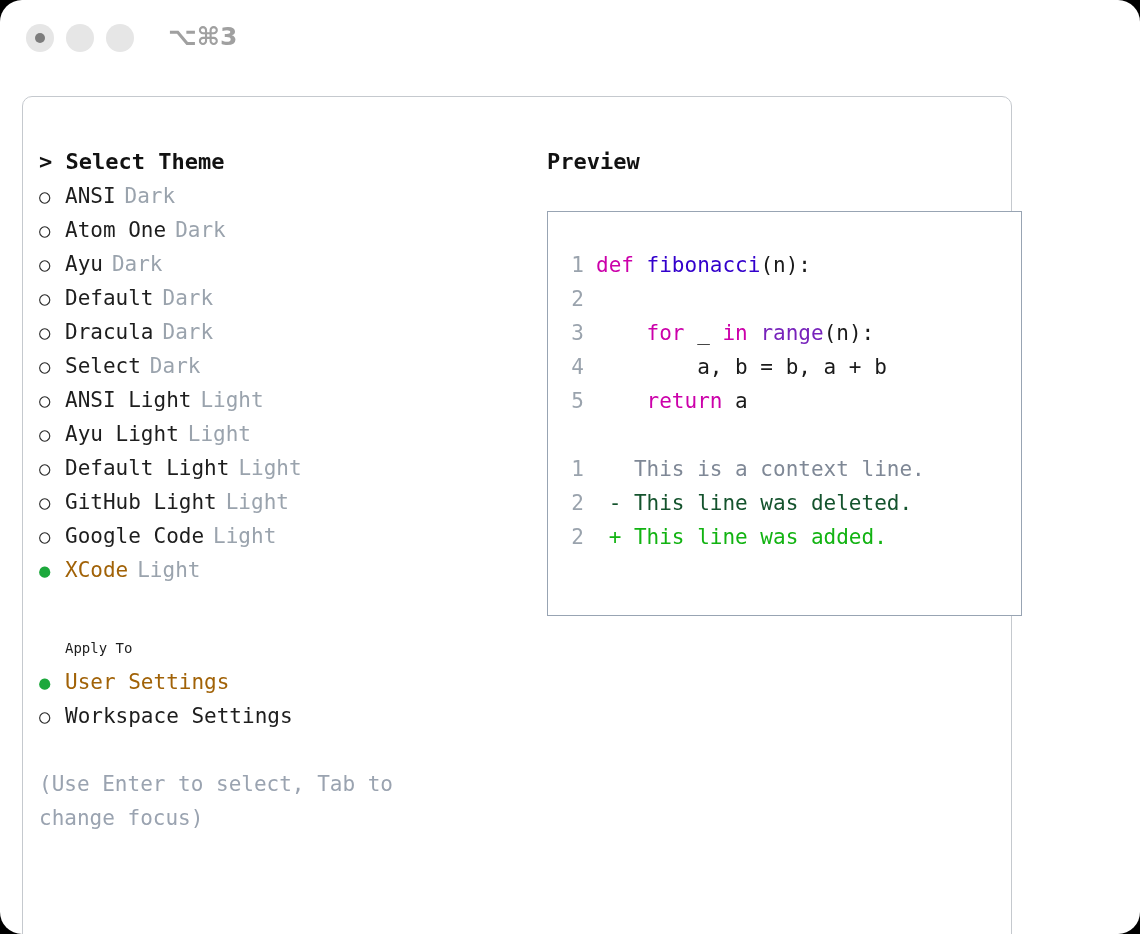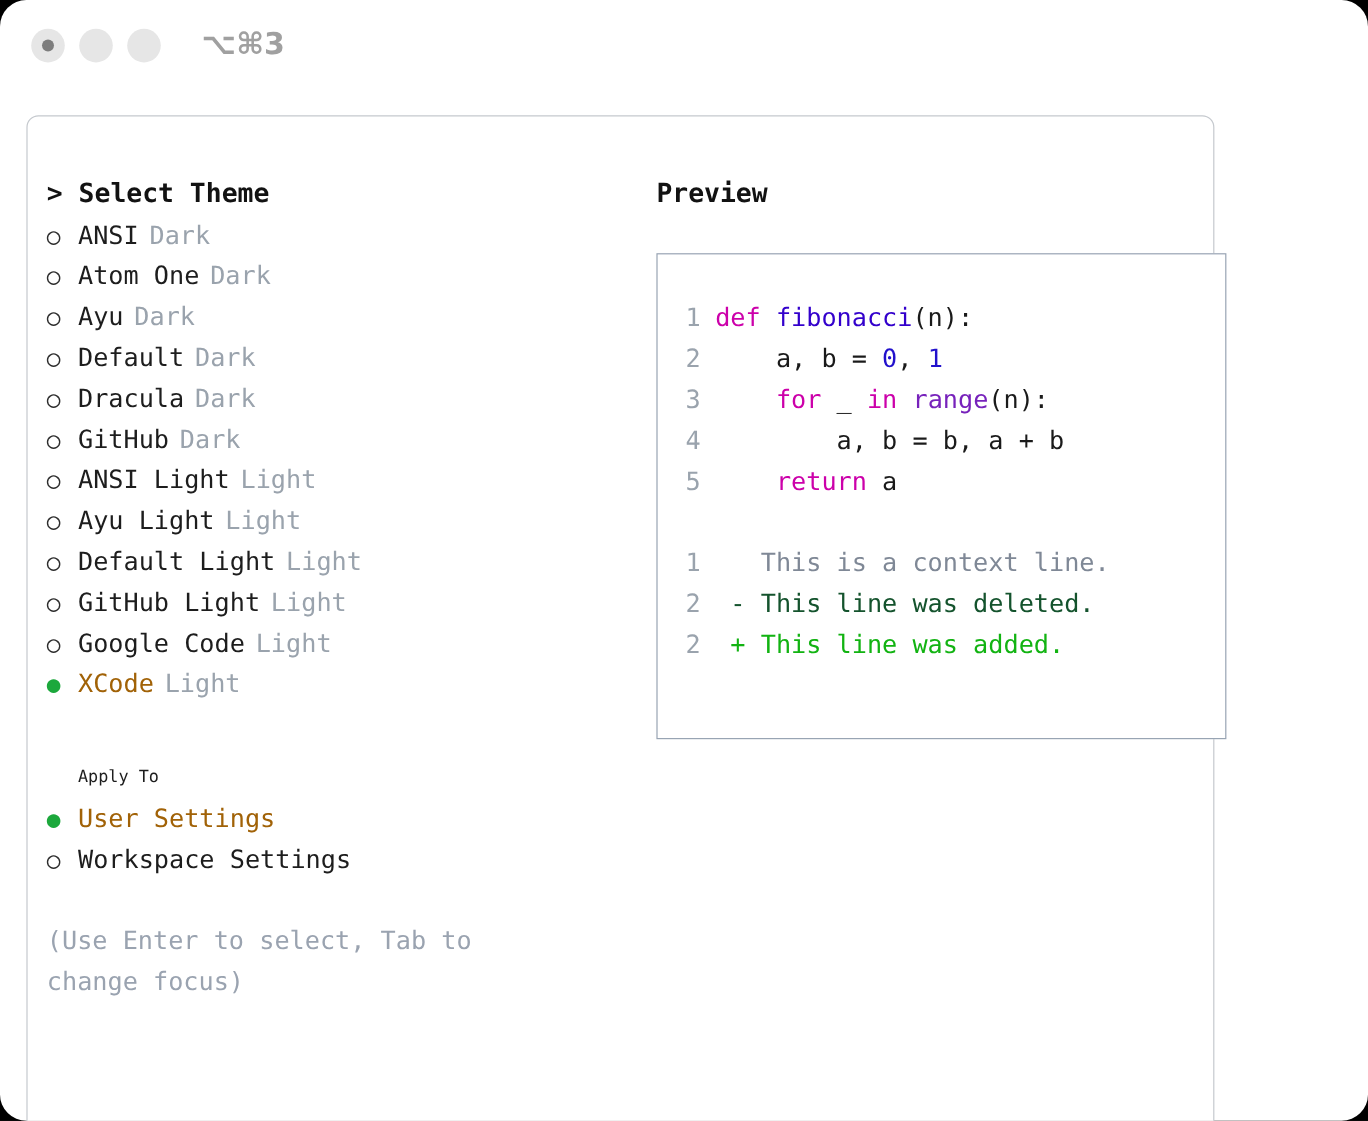--- a/index.html
+++ b/index.html
@@ -211,21 +211,21 @@
     <div class="left-col">
 
       <div class="section-title">&gt; Select Theme</div>
 
       <div id="theme-list">
           <div class="opt-row"><span class="opt-marker">○</span><span class="opt-name">ANSI</span><span class="opt-variant">Dark</span></div>
           <div class="opt-row"><span class="opt-marker">○</span><span class="opt-name">Atom One</span><span class="opt-variant">Dark</span></div>
           <div class="opt-row"><span class="opt-marker">○</span><span class="opt-name">Ayu</span><span class="opt-variant">Dark</span></div>
           <div class="opt-row"><span class="opt-marker">○</span><span class="opt-name">Default</span><span class="opt-variant">Dark</span></div>
           <div class="opt-row"><span class="opt-marker">○</span><span class="opt-name">Dracula</span><span class="opt-variant">Dark</span></div>
-          <div class="opt-row"><span class="opt-marker">○</span><span class="opt-name">GitHub</span><span class="opt-variant">Dark</span></div>
+          <div class="opt-row"><span class="opt-marker">○</span><span class="opt-name">Select</span><span class="opt-variant">Dark</span></div>
           <div class="opt-row"><span class="opt-marker">○</span><span class="opt-name">ANSI Light</span><span class="opt-variant">Light</span></div>
           <div class="opt-row"><span class="opt-marker">○</span><span class="opt-name">Ayu Light</span><span class="opt-variant">Light</span></div>
           <div class="opt-row"><span class="opt-marker">○</span><span class="opt-name">Default Light</span><span class="opt-variant">Light</span></div>
           <div class="opt-row"><span class="opt-marker">○</span><span class="opt-name">GitHub Light</span><span class="opt-variant">Light</span></div>
           <div class="opt-row"><span class="opt-marker">○</span><span class="opt-name">Google Code</span><span class="opt-variant">Light</span></div>
           <div class="opt-row selected"><span class="opt-marker sel">●</span><span class="opt-name">XCode</span><span class="opt-variant">Light</span></div>
         </div>
 
       <div class="spacer-lg"></div>
 
@@ -240,21 +240,21 @@
 
       <div class="hint">(Use Enter to select, Tab to change focus)</div>
     </div>
 
     <div class="right-col">
       <div class="preview-title">Preview</div>
 
       <div class="code-panel">
         <div id="code-block">
             <div class="code-line"><span class="ln">1</span><span class="code-text"><span class="tok-kw">def </span><span class="tok-fn">fibonacci</span><span class="tok-pl">(n):</span></span></div>
-            <div class="code-line"><span class="ln">2</span><span class="code-text"><span class="tok-pl">    a, b = </span><span class="tok-num">0</span><span class="tok-pl">, </span><span class="tok-num">1</span></span></div>
+            <div class="code-line"><span class="ln">2</span></div>
             <div class="code-line"><span class="ln">3</span><span class="code-text"><span class="tok-pl">    </span><span class="tok-kw">for</span><span class="tok-pl"> _ </span><span class="tok-kw">in</span><span class="tok-pl"> </span><span class="tok-call">range</span><span class="tok-pl">(n):</span></span></div>
             <div class="code-line"><span class="ln">4</span><span class="code-text"><span class="tok-pl">        a, b = b, a + b</span></span></div>
             <div class="code-line"><span class="ln">5</span><span class="code-text"><span class="tok-pl">    </span><span class="tok-kw">return</span><span class="tok-pl"> a</span></span></div>
           </div>
         <div class="blank-line"></div>
         <div id="diff-block">
             <div class="code-line"><span class="ln">1</span><span class="code-text diff-ctx">   This is a context line.</span></div>
             <div class="code-line"><span class="ln">2</span><span class="code-text diff-del"> - This line was deleted.</span></div>
             <div class="code-line"><span class="ln">2</span><span class="code-text diff-add"> + This line was added.</span></div>
           </div>

